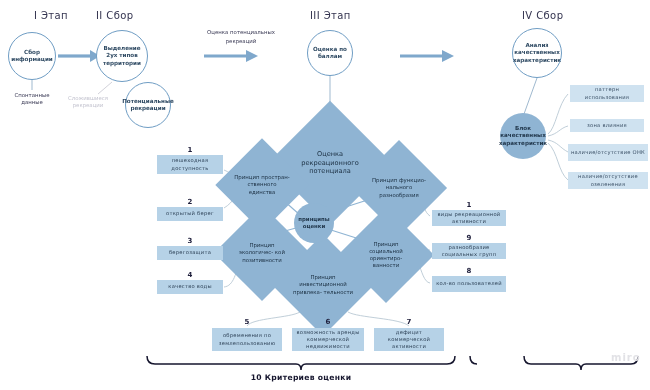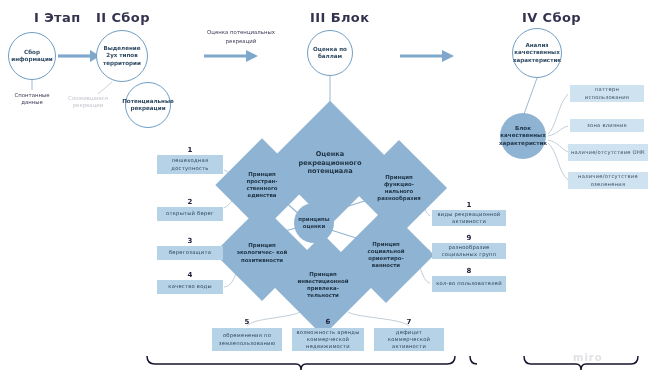--- a/index.html
+++ b/index.html
@@ -1,21 +1,21 @@
 <!DOCTYPE html>
 <html><head>
 <meta charset="utf-8">
 <style>
   html,body{margin:0;padding:0;background:#ffffff;}
   body{width:650px;height:390px;position:relative;overflow:hidden;
        font-family:"DejaVu Sans","Liberation Sans",sans-serif;color:#2b2b4a;}
   .canvas{position:absolute;inset:0;}
   svg.wires{position:absolute;left:0;top:0;width:650px;height:390px;pointer-events:none;}
 
-  .stage-label{position:absolute;font-size:13px;font-weight:700;letter-spacing:.4px;
+  .stage-label{position:absolute;font-size:10px;font-weight:400;letter-spacing:.4px;
                color:#33334f;white-space:nowrap;}
 
   .circ{position:absolute;border-radius:50%;background:#ffffff;border:1.4px solid #6f9dc4;
         display:flex;align-items:center;justify-content:center;text-align:center;
         font-size:5.6px;font-weight:700;line-height:1.3;color:#2f4a63;padding:2px;
         box-sizing:border-box;}
   .circ.solid{background:#8fb4d3;border:none;color:#22384d;}
 
   .leaf{position:absolute;text-align:center;font-size:5.4px;line-height:1.35;
         color:#3a3a55;white-space:nowrap;}
@@ -23,21 +23,21 @@
 
   .box{position:absolute;background:#b6d2e7;display:flex;align-items:center;
        justify-content:center;text-align:center;font-size:5.2px;line-height:1.4;
        color:#2e4257;letter-spacing:.25px;box-sizing:border-box;padding:1px 2px;}
   .box.pale{background:#cfe2f0;color:#3b5066;}
 
   .num{position:absolute;font-size:7px;font-weight:700;color:#1d1d3a;text-align:center;}
 
   .dia{position:absolute;background:#8fb4d3;transform:rotate(45deg);}
   .dia-txt{position:absolute;display:flex;align-items:center;justify-content:center;
-           text-align:center;font-size:5.4px;font-weight:700;line-height:1.32;
+           text-align:center;font-size:5.4px;font-weight:400;line-height:1.32;
            color:#203548;pointer-events:none;}
   .dia-txt.big{font-size:6.6px;}
 
   .caption{position:absolute;font-size:7.6px;font-weight:700;color:#16162e;
            text-align:center;letter-spacing:.3px;white-space:nowrap;}
   .wm{position:absolute;font-size:10px;color:#e2e2e6;font-weight:700;letter-spacing:1px;}
 </style>
 </head>
 <body>
 
@@ -108,21 +108,21 @@
     </g>
     <g stroke="#16162e" stroke-width="1.5" fill="none">
       <path d="M524,356 C524,362 527,364 531,364 L576,364 C580,364 581,366 581,370
                C581,366 582,364 586,364 L631,364 C635,364 638,362 638,356"></path>
     </g>
     <path d="M470,356 C470,362 473,364 477,364" stroke="#16162e" stroke-width="1.5" fill="none"></path>
   </svg>
 
   <div class="stage-label" style="left:34px;top:10px;">I Этап</div>
   <div class="stage-label" style="left:96px;top:10px;">II Сбор</div>
-  <div class="stage-label" style="left:310px;top:10px;">III Блок</div>
+  <div class="stage-label" style="left:310px;top:10px;">III Этап</div>
   <div class="stage-label" style="left:522px;top:10px;">IV Сбор</div>
 
   <div class="circ" style="left:8px;top:32px;width:48px;height:48px;">Сбор информации</div>
   <div class="circ" style="left:96px;top:30px;width:52px;height:52px;">Выделение 2ух типов территории</div>
   <div class="circ" style="left:125px;top:82px;width:46px;height:46px;">Потенциальные рекреации</div>
   <div class="circ" style="left:307px;top:30px;width:46px;height:46px;">Оценка по баллам</div>
   <div class="circ" style="left:512px;top:28px;width:50px;height:50px;">Анализ качественных характеристик</div>
   <div class="circ solid" style="left:500px;top:113px;width:46px;height:46px;">Блок качественных характеристик</div>
 
   <div class="leaf" style="left:4px;top:92px;width:56px;white-space:normal;">Спонтанные данные</div>
@@ -175,16 +175,17 @@
   <div class="box" style="left:432px;top:243px;width:74px;height:16px;white-space:normal;">разнообразие социальных групп</div>
 
   <div class="num" style="left:432px;top:201px;width:74px;">1</div>
   <div class="box" style="left:432px;top:210px;width:74px;height:16px;white-space:normal;">виды рекреационной активности</div>
 
   <div class="box pale" style="left:570px;top:85px;width:74px;height:17px;white-space:normal;">паттерн использования</div>
   <div class="box pale" style="left:570px;top:119px;width:74px;height:13px;">зона влияния</div>
   <div class="box pale" style="left:568px;top:144px;width:80px;height:17px;white-space:normal;">наличие/отсутствие ОНК</div>
   <div class="box pale" style="left:568px;top:172px;width:80px;height:17px;white-space:normal;">наличие/отсутствие озеленения</div>
 
+  <div class="caption" style="left:186px;top:373px;width:230px;">10 Критериев оценки</div>
 
-  <div class="wm" style="left:573px;top:352px;">miro</div>
+  <div class="wm" style="left:611px;top:352px;">miro</div>
 
 </div>
 
 </body></html>

